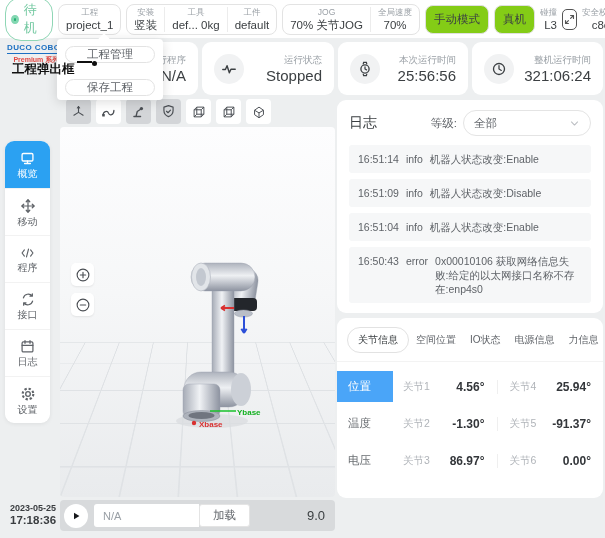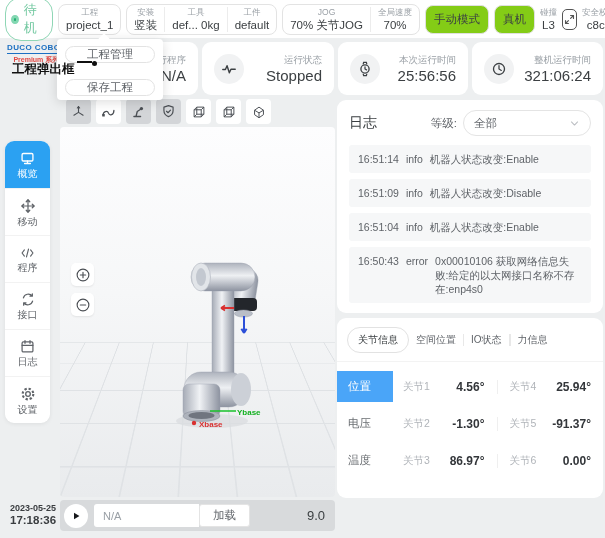--- a/index.html
+++ b/index.html
@@ -9,21 +9,21 @@
   
   .header{position:absolute;left:0;top:0;width:605px;height:38px;background:#fff;display:flex;align-items:center;gap:5px;padding:0 5px;z-index:20;}
   .status-pill{display:flex;align-items:center;gap:5px;border:1px solid #8fd6b5;border-radius:16px;padding:3px 14px 3px 5px;color:#72c8a0;font-size:13px;background:#fff;}
   .status-dot{width:9px;height:9px;border-radius:50%;background:#1fae6f;border:3px solid #83d7b2;}
   .hgroup{display:flex;align-items:stretch;border:1px solid #e3e3e3;border-radius:8px;background:#fff;padding:2px 0;}
   .hitem{display:flex;flex-direction:column;align-items:center;justify-content:center;padding:0 7px;min-width:0;}
   .hitem + .hitem{border-left:1px solid #ececec;}
   .hlabel{font-size:8.5px;color:#9aa0a6;line-height:11px;white-space:nowrap;}
   .hvalue{font-size:11.5px;color:#3c4043;line-height:14px;white-space:nowrap;}
   .hbtn{border:1px solid #e0e0e0;border-radius:8px;padding:6px 8px;font-size:11.5px;color:#3c4043;background:#84cc16;white-space:nowrap;cursor:pointer;}
-  .htiny{display:flex;flex-direction:column;align-items:center;justify-content:center;}
+  .htiny{display:flex;flex-direction:column;align-items:flex-end;justify-content:center;}
   .icon-btn{width:21px;height:21px;border:1.4px solid #555;border-radius:5px;display:flex;align-items:center;justify-content:center;background:#fff;}
 
   
   .branding{position:absolute;left:7px;top:43px;z-index:5;}
   .logo{font-size:8px;font-weight:bold;color:#1b6fc2;letter-spacing:.4px;border-bottom:1.5px solid #1b6fc2;padding-bottom:1px;white-space:nowrap;}
   .series{font-size:7px;font-weight:bold;color:#e24a45;text-align:center;margin-top:1px;}
   .callout{position:absolute;left:12px;top:61px;display:flex;align-items:flex-start;z-index:60;}
   .callout-text{font-size:12.5px;font-weight:bold;color:#101010;white-space:nowrap;}
   .callout-line{width:15px;height:1.6px;background:#101010;margin-left:2px;}
   .callout-dot{width:5px;height:5px;border-radius:50%;background:#101010;}
@@ -404,28 +404,29 @@
   </div>
 </div>
 
 <div class="info-card">
   <div class="tabs">
     <span class="tab active">关节信息</span>
     <span class="tab">空间位置</span>
     <span class="tab-div"></span>
     <span class="tab">IO状态</span>
     <span class="tab-div"></span>
+    <span class="tab">电源信息</span>
     <span class="tab-div"></span>
     <span class="tab">力信息</span>
   </div>
   <div class="info-body">
     <div class="rail">
       <div class="rail-item active">位置</div>
+      <div class="rail-item">温度</div>
       <div class="rail-item">电压</div>
-      <div class="rail-item">温度</div>
     </div>
     <div class="jtable">
       <div class="jrow">
         <div class="jcell first">
           <span class="jname">关节1</span>
           <span class="jval">4.56°</span>
         </div>
         <div class="jcell second">
           <span class="jname">关节4</span>
           <span class="jval">25.94°</span>

